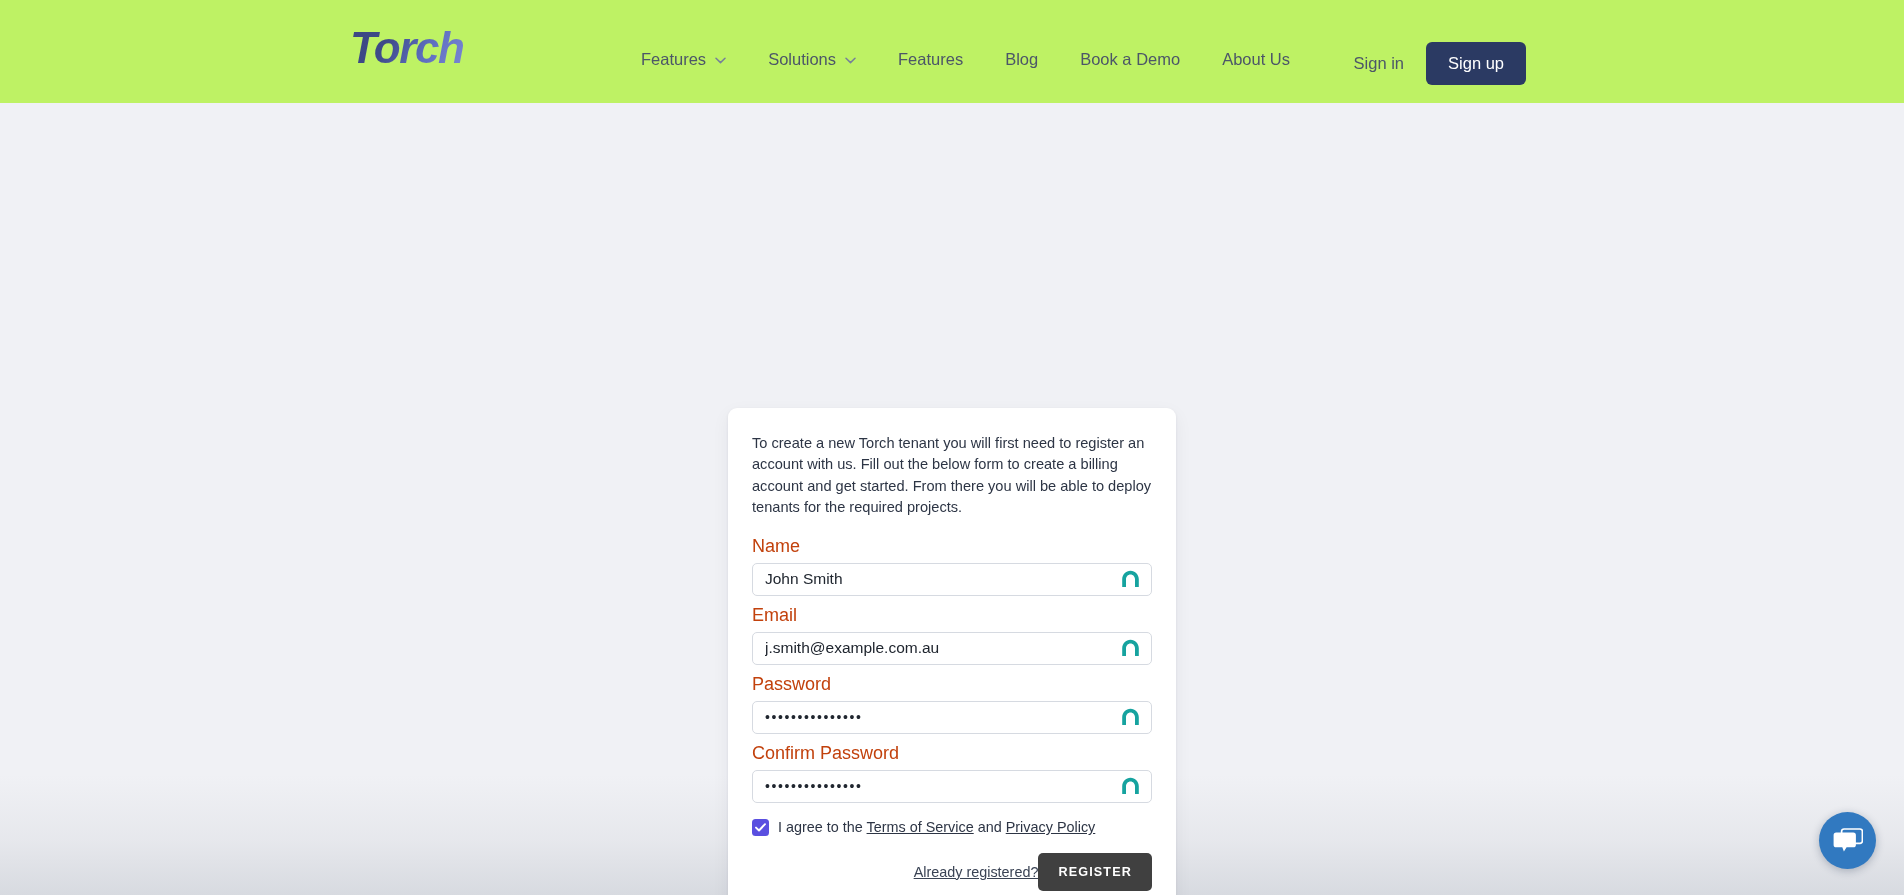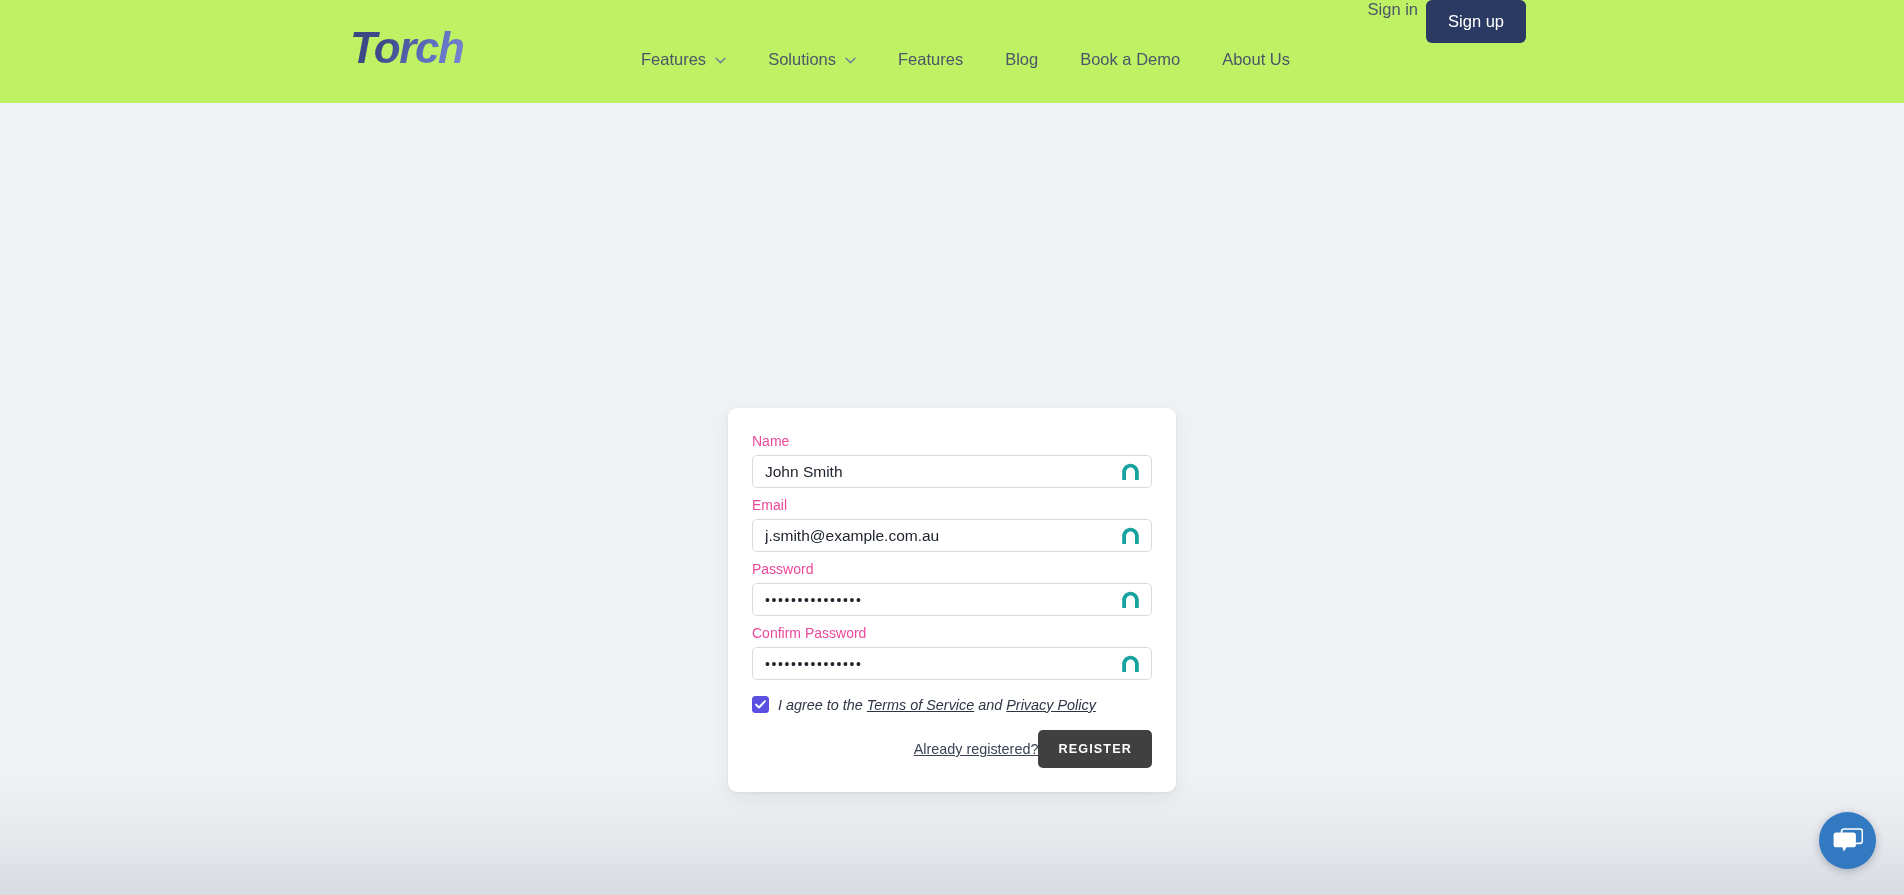--- a/index.html
+++ b/index.html
@@ -82,22 +82,22 @@
     top: 1px;
   }
   .chev svg { display: block; }
 
   .header-right {
     position: absolute;
     right: 378px;
     top: 0;
     height: 127px;
     display: flex;
-    align-items: flex-start;
-    gap: 8px;
+    align-items: center;
+    gap: 22px;
   }
 
   .signin-link {
     font-size: 16.5px;
     color: #4c5668;
     cursor: pointer;
     white-space: nowrap;
   }
 
   .signup-btn {
@@ -135,22 +135,22 @@
     font-size: 14.6px;
     line-height: 1.47;
     color: #2d3545;
     margin-bottom: 17px;
   }
 
   .field-group { margin-bottom: 9px; }
 
   .field-label {
     display: block;
-    font-size: 14px;
-    color: #ec4899;
+    font-size: 18px;
+    color: #c2410c;
     margin-bottom: 6px;
   }
 
   .input-wrap {
     position: relative;
     display: block;
   }
 
   .text-input {
     width: 100%;
@@ -183,21 +183,20 @@
   }
   .np-icon svg { display: block; }
 
   
   .terms-row {
     display: flex;
     align-items: center;
     gap: 9px;
     margin-top: 16px;
     margin-bottom: 17px;
-    font-style: italic;
   }
 
   .tick-box {
     width: 17px;
     height: 17px;
     border-radius: 3.5px;
     background: #5a4fe0;
     flex: 0 0 auto;
     position: relative;
     cursor: pointer;
@@ -314,20 +313,21 @@
     <span class="signin-link">Sign in</span>
     <button class="signup-btn">Sign up</button>
   </div>
 
 </header>
 
 <main class="main-area">
 
   <section class="register-card">
 
+    <p class="intro-text">To create a new Torch tenant you will first need to register an account with us. Fill out the below form to create a billing account and get started. From there you will be able to deploy tenants for the required projects.</p>
 
     <div class="field-group">
       <label class="field-label">Name</label>
       <div class="input-wrap">
         <input class="text-input" type="text" value="John Smith" style="">
         <span class="np-icon">
           <svg viewBox="0 0 21 19" width="21" height="19">
             <path d="M10.5 1.2 C5.9 1.2 2.2 5.0 2.2 9.7 L2.2 17.6 L6.0 17.6 L6.0 9.9 C6.0 7.3 7.8 5.1 10.5 5.1 C13.2 5.1 15.0 7.3 15.0 9.9 L15.0 17.6 L18.8 17.6 L18.8 9.7 C18.8 5.0 15.1 1.2 10.5 1.2 Z" fill="#16a39f"></path>
             <path d="M6.0 17.6 L6.0 10.6 L10.5 14.4 L15.0 10.6 L15.0 17.6 Z" fill="#ffffff"></path>
           </svg>

